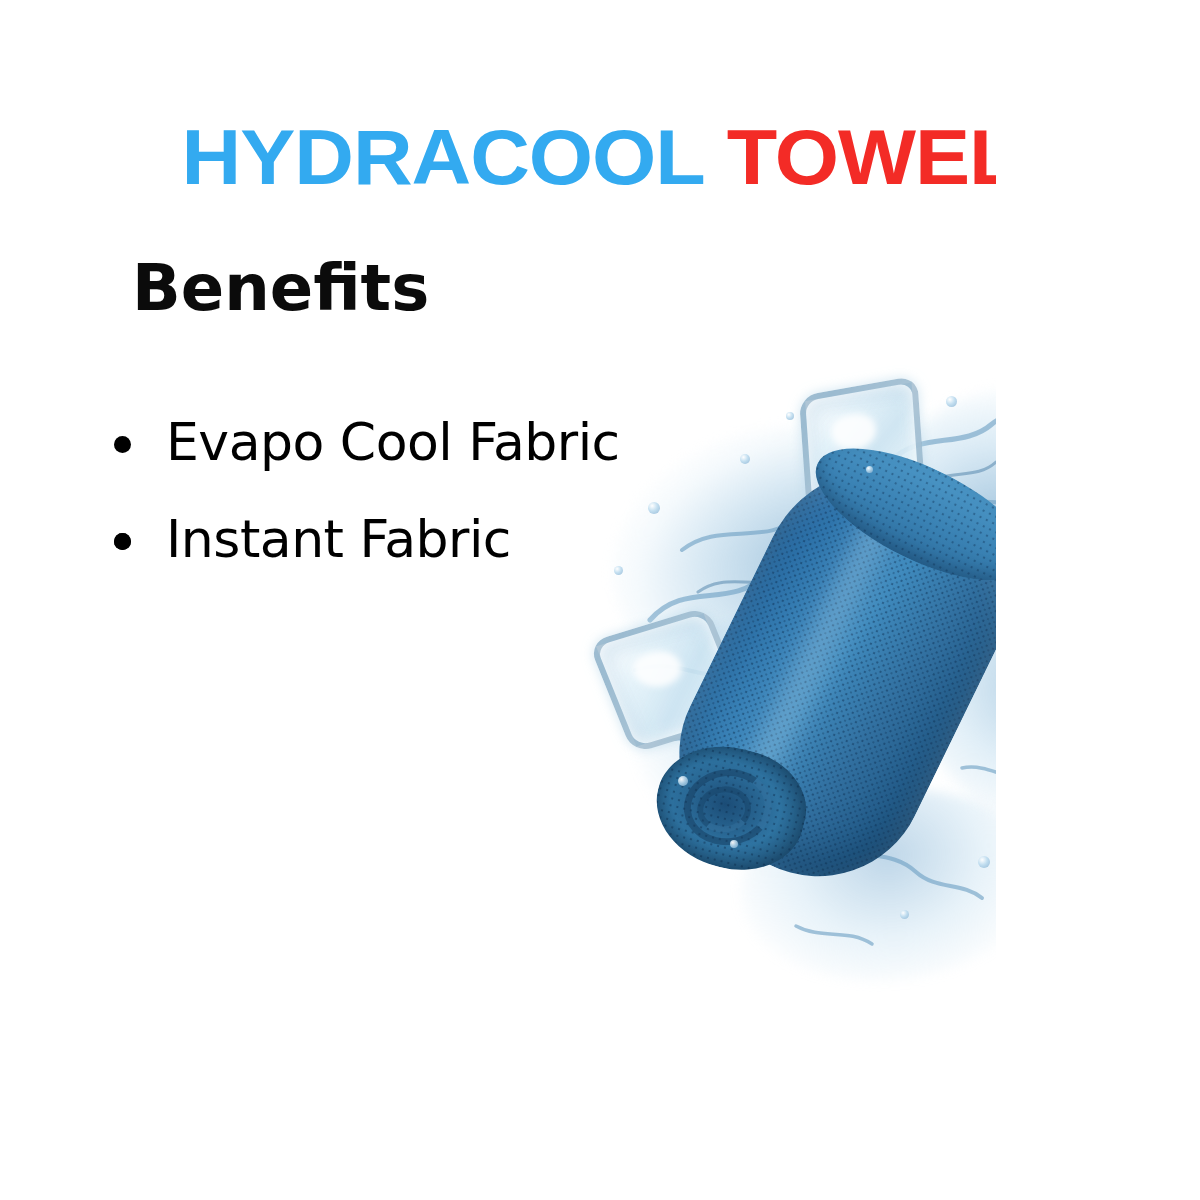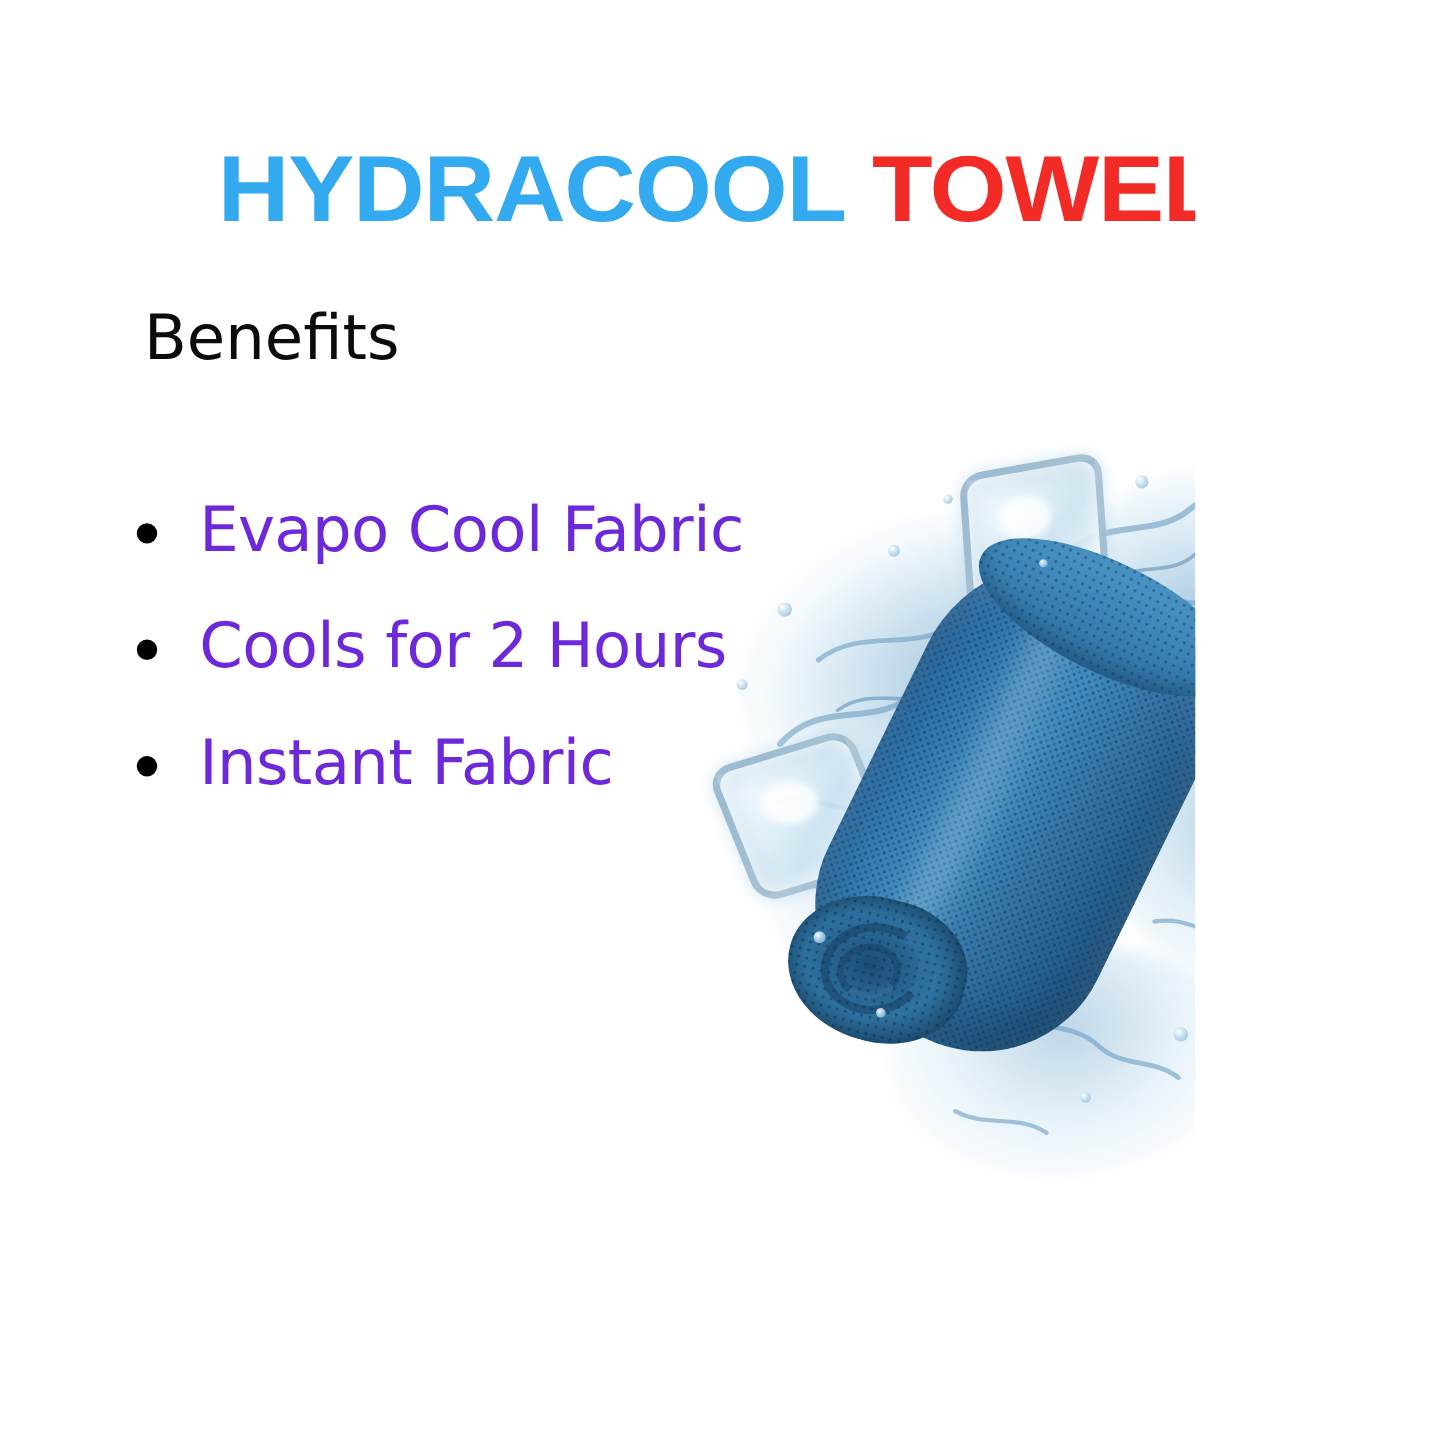--- a/index.html
+++ b/index.html
@@ -31,25 +31,25 @@
     line-height: 1.0;
     white-space: nowrap;
     transform: scaleX(1.06);
   }
   .title .w1 { color: #33AAF0; }
   .title .w2 { color: #F32B26; }
 
   
   .benefits-heading {
     position: absolute;
-    left: 120px;
+    left: 132px;
     top: 256px;
     font-family: "DejaVu Sans", sans-serif;
-    font-weight: normal;
-    font-size: 52px;
+    font-weight: bold;
+    font-size: 64px;
     color: #0b0b0b;
     letter-spacing: 0px;
     line-height: 1;
   }
 
   
   .bullet-list {
     position: absolute;
     left: 108px;
     top: 398px;
@@ -58,21 +58,21 @@
     padding: 0;
     list-style: none;
   }
   .bullet-item {
     position: relative;
     padding-left: 58px;
     margin-bottom: 8px;
     font-family: "DejaVu Sans", sans-serif;
     font-size: 52px;
     line-height: 89px;
-    color: #6d28d9;
+    color: #000000;
     letter-spacing: -0.5px;
   }
   .bullet-dot {
     position: absolute;
     left: 6px;
     top: 38px;
     width: 17px;
     height: 17px;
     border-radius: 50%;
     background: #000000;
@@ -315,21 +315,20 @@
 
   <div class="benefits-heading">Benefits</div>
 
   <ul class="bullet-list">
     <li class="bullet-item">
       <span class="bullet-dot"></span>
       <span>Evapo Cool Fabric</span>
     </li>
     <li class="bullet-item">
       <span class="bullet-dot"></span>
-      <span>Cools for 2 Hours</span>
     </li>
     <li class="bullet-item">
       <span class="bullet-dot"></span>
       <span>Instant Fabric</span>
     </li>
   </ul>
 
   <div class="product-scene">
     <div class="scene-inner">
 

